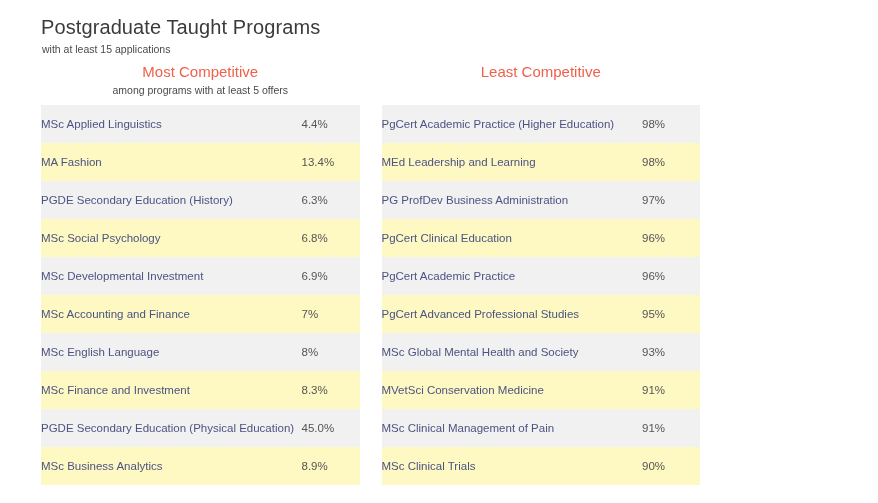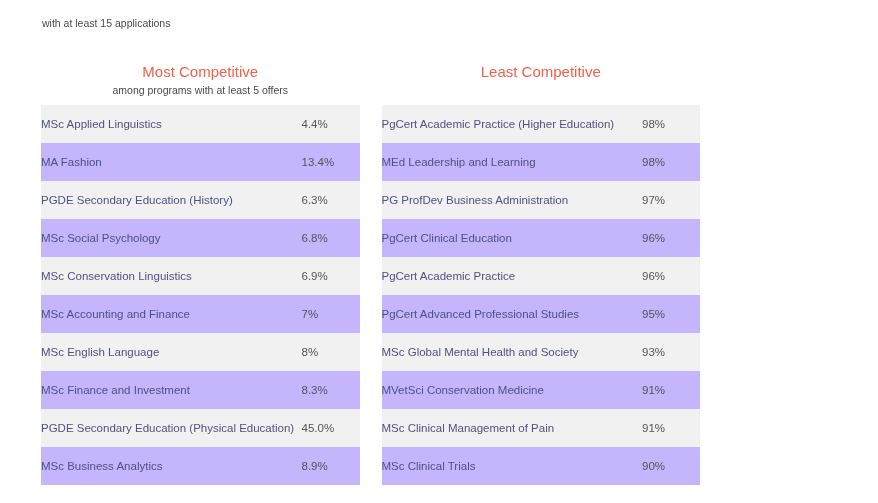--- a/index.html
+++ b/index.html
@@ -89,21 +89,21 @@
     border-collapse: collapse;
     table-layout: fixed;
   }
   .ranking-table tr {
     height: 38px;
   }
   .ranking-table tr.row-odd {
     background: #f1f1f1;
   }
   .ranking-table tr.row-even {
-    background: #c4b5fd;
+    background: #fef9c3;
   }
   .ranking-table td {
     padding: 0;
     vertical-align: middle;
     font-size: 11.5px;
     border: none;
     margin-left: 42px;
   }
   .cell-name {
     color: #4c5382;
@@ -119,20 +119,21 @@
     padding-left: 0;
     white-space: nowrap;
   }
 </style>
 </head>
 <body>
 
 <div id="page">
 
   <div class="page-header">
+    <h1 class="page-title">Postgraduate Taught Programs</h1>
     <div class="page-subtitle">with at least 15 applications</div>
   </div>
 
   <div class="columns">
 
     <div class="column column-left">
       <div class="col-heading-wrap">
         <div class="col-heading">Most Competitive</div>
         <div class="col-subheading">among programs with at least 5 offers</div>
       </div>
@@ -148,21 +149,21 @@
           </tr>
           <tr class="row-odd">
             <td class="cell-name">PGDE Secondary Education (History)</td>
             <td class="cell-value">6.3%</td>
           </tr>
           <tr class="row-even">
             <td class="cell-name">MSc Social Psychology</td>
             <td class="cell-value">6.8%</td>
           </tr>
           <tr class="row-odd">
-            <td class="cell-name">MSc Conservation Linguistics</td>
+            <td class="cell-name">MSc Developmental Investment</td>
             <td class="cell-value">6.9%</td>
           </tr>
           <tr class="row-even">
             <td class="cell-name">MSc Accounting and Finance</td>
             <td class="cell-value">7%</td>
           </tr>
           <tr class="row-odd">
             <td class="cell-name">MSc English Language</td>
             <td class="cell-value">8%</td>
           </tr>

